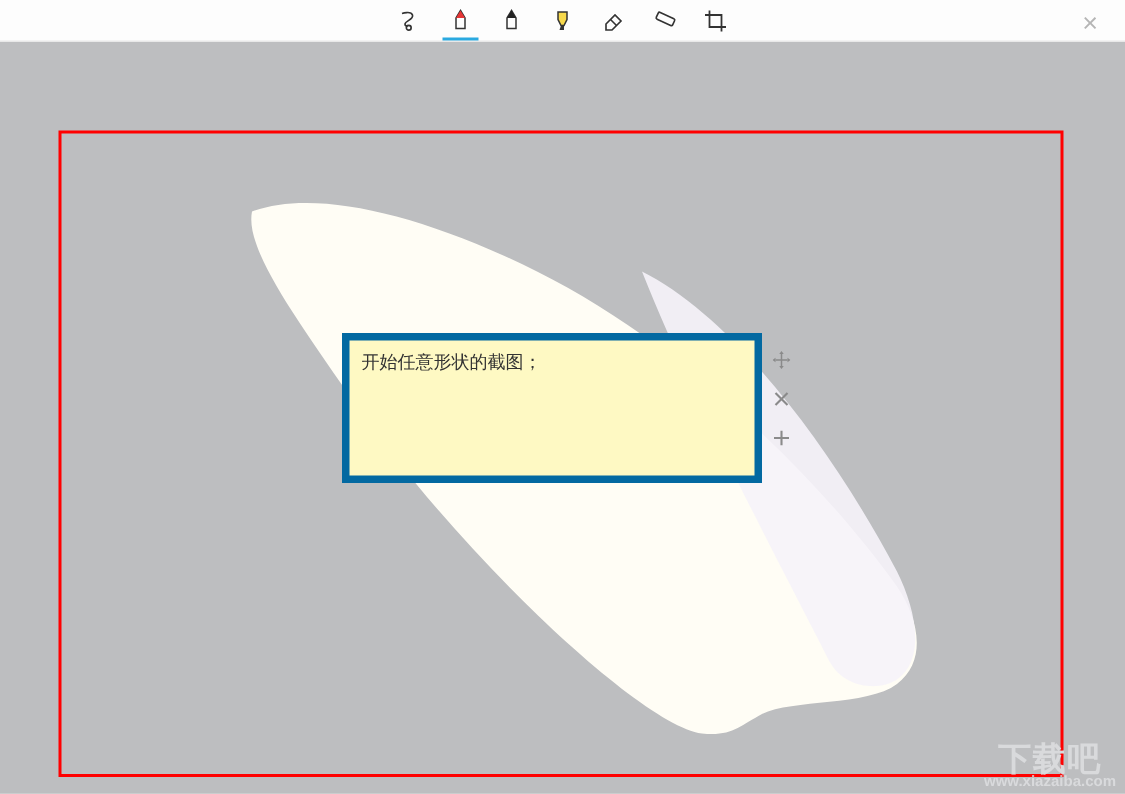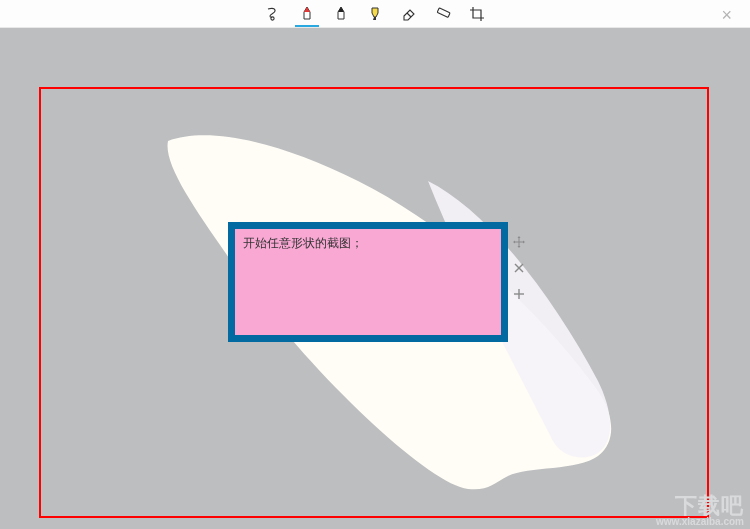--- a/index.html
+++ b/index.html
@@ -76,23 +76,23 @@
       left: 158px;
       top: 93px;
       width: 460px;
       height: 370px;
     }
     .annotation-box {
       position: absolute;
       left: 228px;
       top: 194px;
       width: 280px;
-      height: 120px;
-      background: #f9a8d4;
-      border: 7px solid #0369a1;
+      height: 100px;
+      background: #fef9c3;
+      border: 5px solid #0369a1;
     }
     .annotation-text {
       padding: 6px 8px;
       font-size: 12px;
       color: #333;
     }
     .annotation-handles {
       position: absolute;
       right: -25px;
       top: 6px;
@@ -112,21 +112,21 @@
     }
     .watermark {
       position: absolute;
       right: 6px;
       bottom: 2px;
       font-size: 22px;
       color: #d9dadc;
       letter-spacing: 1px;
       font-weight: 700;
       pointer-events: none;
-      text-align: right;
+      text-align: center;
       line-height: 1;
     }
     .watermark-sub {
       font-size: 10px;
       color: #d9dadc;
       letter-spacing: 0;
       font-weight: 700;
     }
   </style>
 </head>

